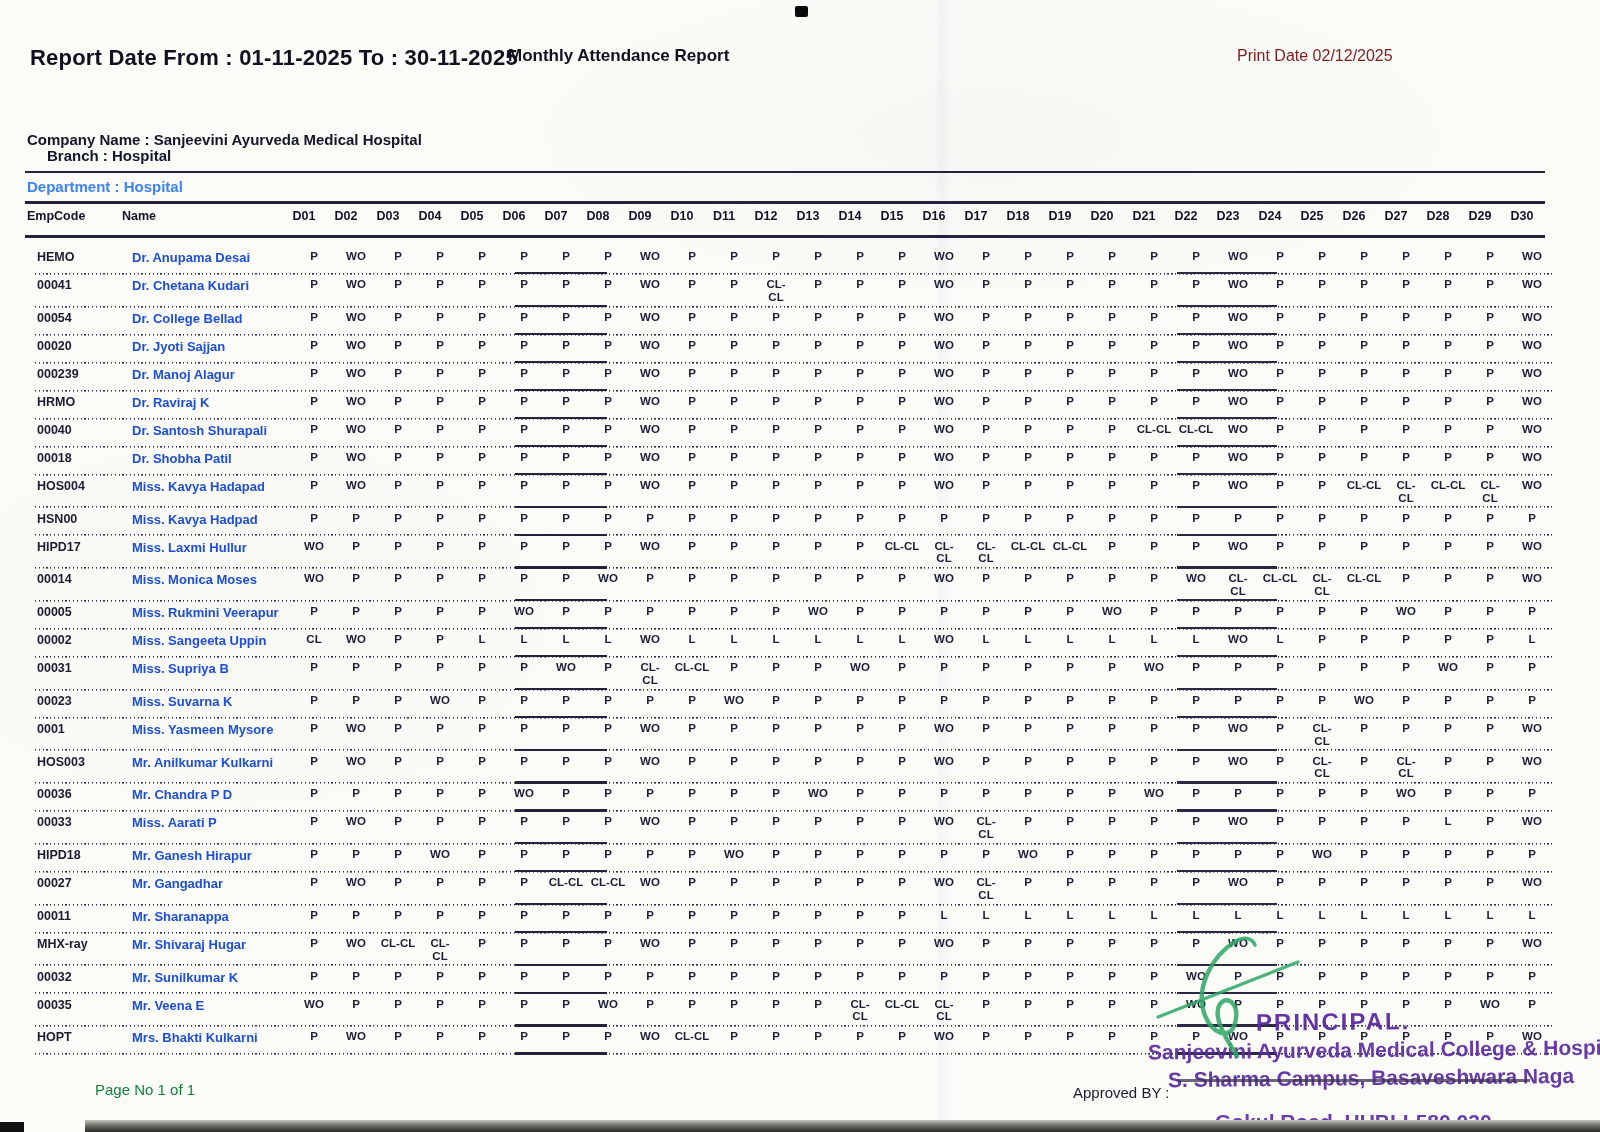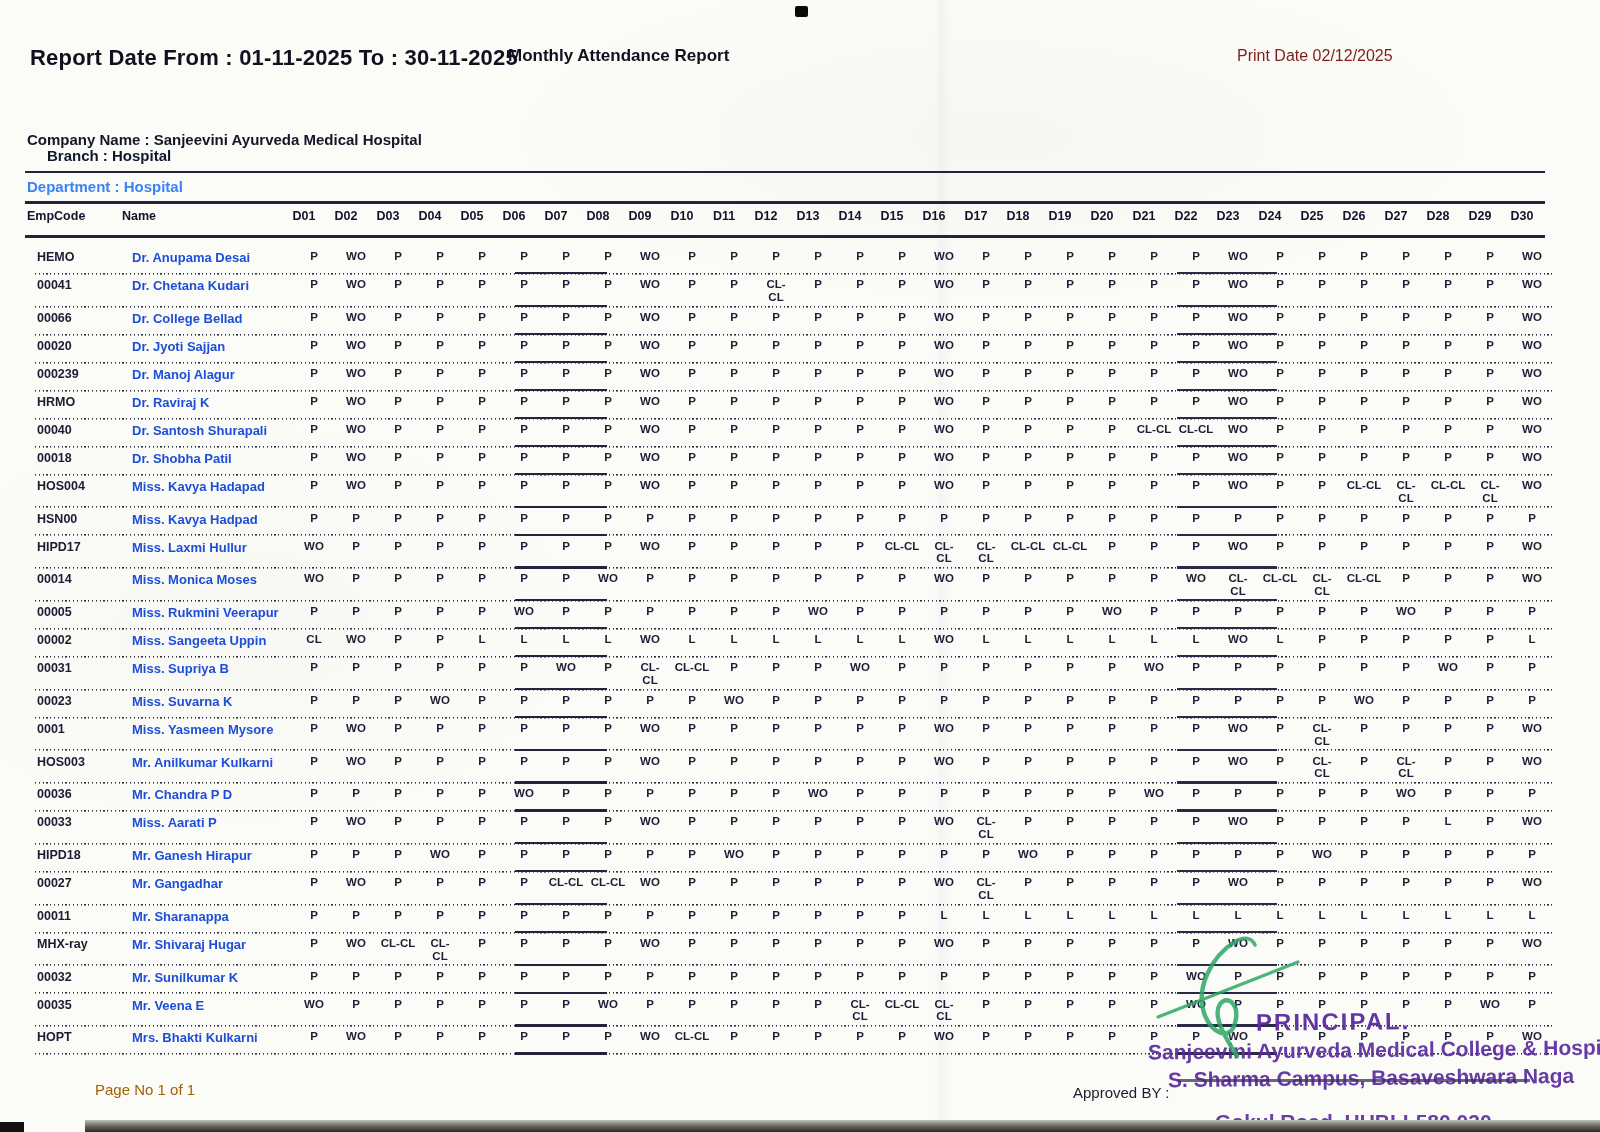--- a/index.html
+++ b/index.html
@@ -39,21 +39,21 @@
     flex:0 0 42px;text-align:center;font-size:11.5px;font-weight:600;
     color:#1d1d36;white-space:pre-line;line-height:1.12;
   }
   .sep{position:relative;margin-left:25px;width:1518px;height:3px;
     background:repeating-linear-gradient(90deg,#2c2c44 0 1.3px,transparent 1.3px 3.8px);
     background-size:auto 1.6px;background-repeat:repeat-x;background-position:0 55%;
   }
   .sep::before{content:"";position:absolute;left:480px;top:0;width:92px;height:2.4px;background:#23233c;}
   .sep::after{content:"";position:absolute;left:1142px;top:0;width:100px;height:2.4px;background:#2a2a44;}
 
-  .pageinfo{left:95px;top:1081px;font-size:15px;color:#a16207;}
+  .pageinfo{left:95px;top:1081px;font-size:15px;color:#15803d;}
   .approved{left:1073px;top:1084px;font-size:15px;color:#1c1c30;}
 
   .stamp{color:#5b2aa0;}
   .stamp-1{left:1256px;top:1008px;font-size:24px;font-weight:bold;letter-spacing:2px;transform:rotate(-.6deg);opacity:.95;}
   .stamp-2{left:1148px;top:1038px;font-size:21px;font-weight:600;white-space:nowrap;transform:rotate(-.6deg);opacity:.92;}
   .stamp-3{left:1168px;top:1066px;font-size:21px;font-weight:600;white-space:nowrap;transform:rotate(-.6deg);opacity:.92;}
   .stamp-4{left:1215px;top:1110px;font-size:21px;font-weight:600;white-space:nowrap;opacity:.9;}
   .stamp-strike{left:1178px;top:1079px;width:352px;height:2.5px;background:#3b3154;opacity:.75;}
 
   .sig{left:1140px;top:935px;width:200px;height:125px;pointer-events:none;}
@@ -178,21 +178,21 @@
       <span class="cell-day">P</span>
       <span class="cell-day">P</span>
       <span class="cell-day">P</span>
       <span class="cell-day">P</span>
       <span class="cell-day">P</span>
       <span class="cell-day">P</span>
       <span class="cell-day">WO</span>
     </div>
     <div class="sep"></div>
     <div class="row">
-    <span class="cell-code">00066</span>
+    <span class="cell-code">00054</span>
     <span class="cell-name">Dr. College Bellad</span>
   <span class="cell-day">P</span>
       <span class="cell-day">WO</span>
       <span class="cell-day">P</span>
       <span class="cell-day">P</span>
       <span class="cell-day">P</span>
       <span class="cell-day">P</span>
       <span class="cell-day">P</span>
       <span class="cell-day">P</span>
       <span class="cell-day">WO</span>

